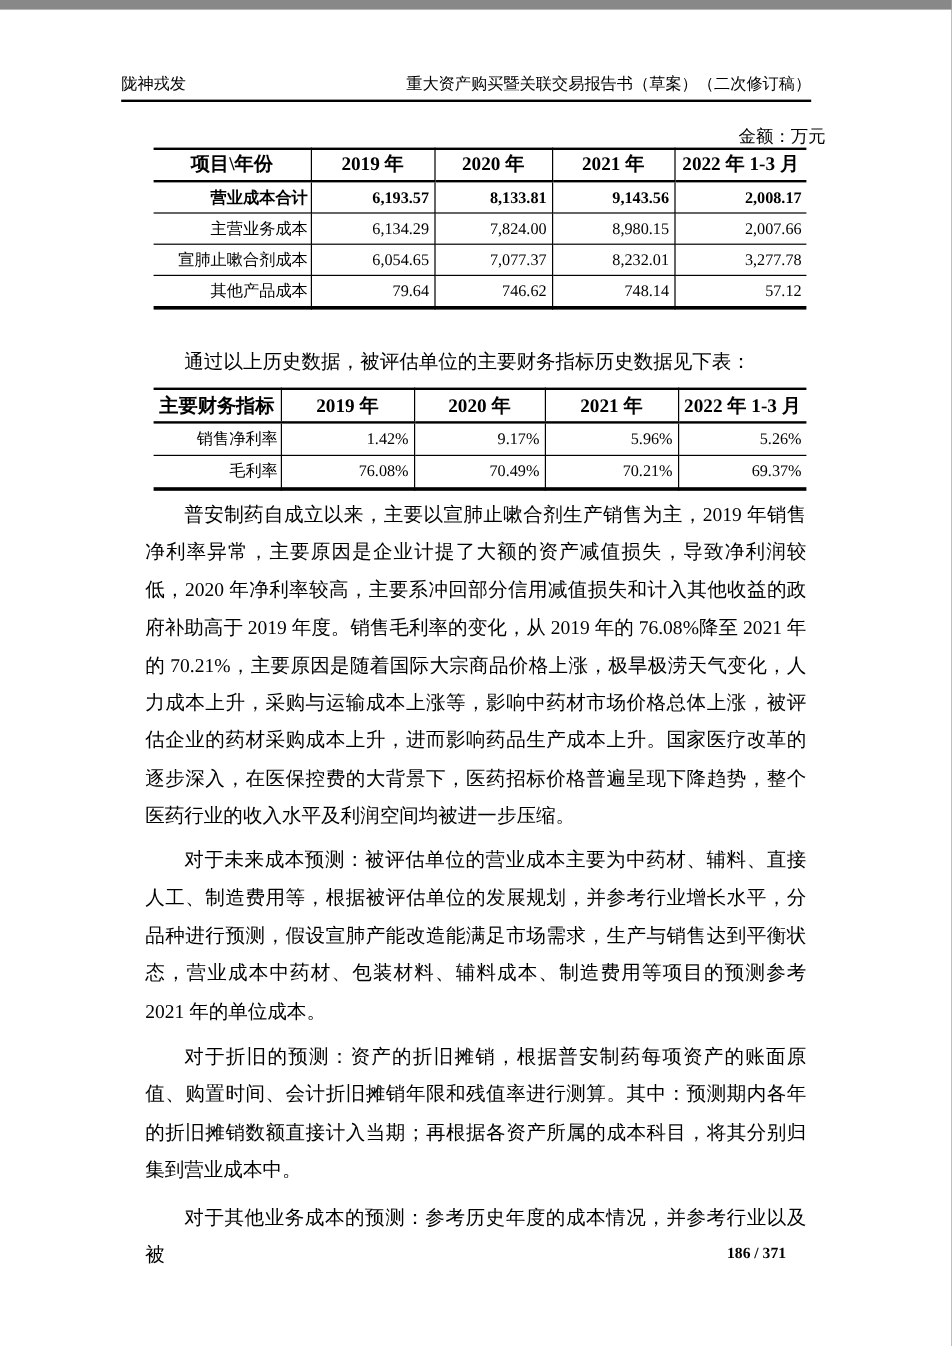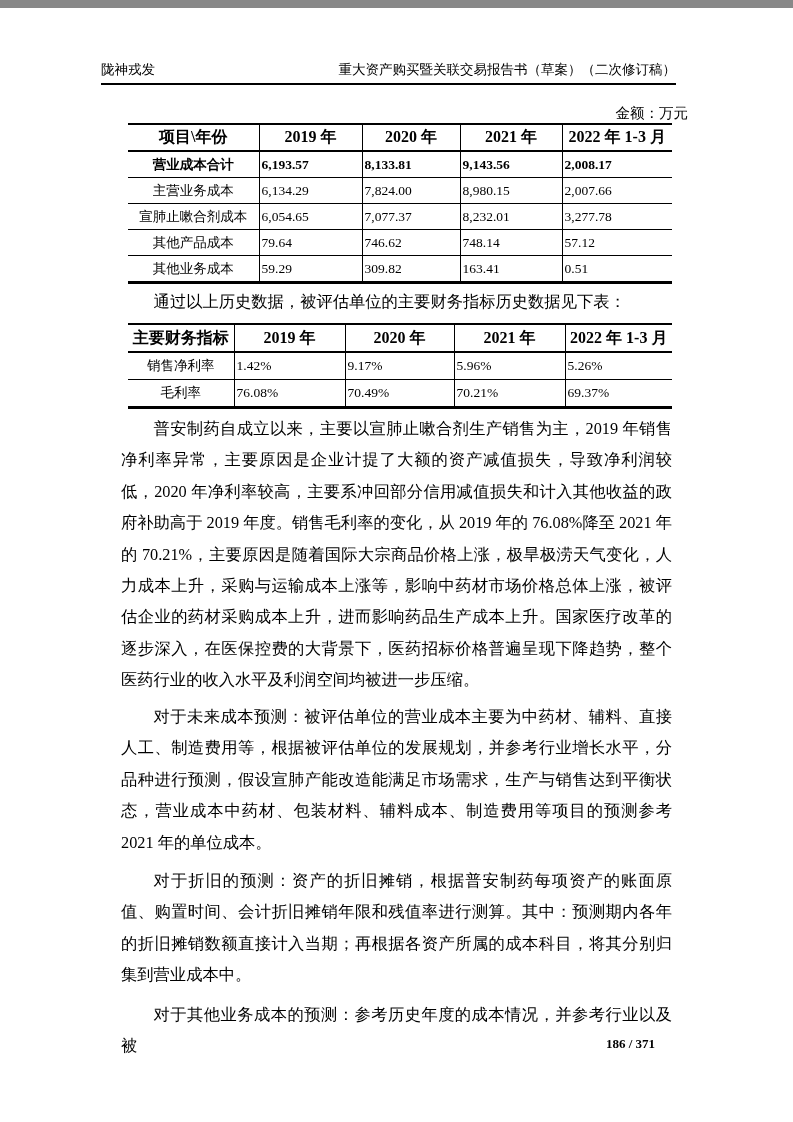--- a/index.html
+++ b/index.html
@@ -60,22 +60,22 @@
   }
   .tbl td {
     border-bottom: 1px solid #000;
     height: 25px;
     padding: 0 2px;
   }
   .tbl2 th, .tbl2 td { height: 26px; }
   .tbl tr:last-child td { border-bottom: none; }
   .tbl th, .tbl td { border-right: 1px solid #000; }
   .tbl th:last-child, .tbl td:last-child { border-right: none; }
-  .tbl td.lbl { text-align: center; }
-  .tbl td.num { padding-right: 4px; }
+  .tbl td.lbl { text-align: right; }
+  .tbl td.num { text-align: right; padding-right: 4px; }
   .tbl tr.bold-row td { font-weight: bold; }
 
   
   .para {
     position: absolute;
     left: 121px;
     width: 551px;
     margin: 0;
     font-size: 16.3px;
     line-height: 31.4px;
@@ -148,27 +148,20 @@
         <td class="num">8,232.01</td>
         <td class="num">3,277.78</td>
       </tr>
       <tr>
         <td class="lbl">其他产品成本</td>
         <td class="num">79.64</td>
         <td class="num">746.62</td>
         <td class="num">748.14</td>
         <td class="num">57.12</td>
       </tr>
-      <tr>
-        <td class="lbl">其他业务成本</td>
-        <td class="num">59.29</td>
-        <td class="num">309.82</td>
-        <td class="num">163.41</td>
-        <td class="num">0.51</td>
-      </tr>
     </tbody>
   </table>
 
   <p class="para para-intro">通过以上历史数据，被评估单位的主要财务指标历史数据见下表：</p>
 
   <table class="tbl tbl2">
     <colgroup>
       <col style="width:106px">
         <col style="width:111px">
         <col style="width:109px">

